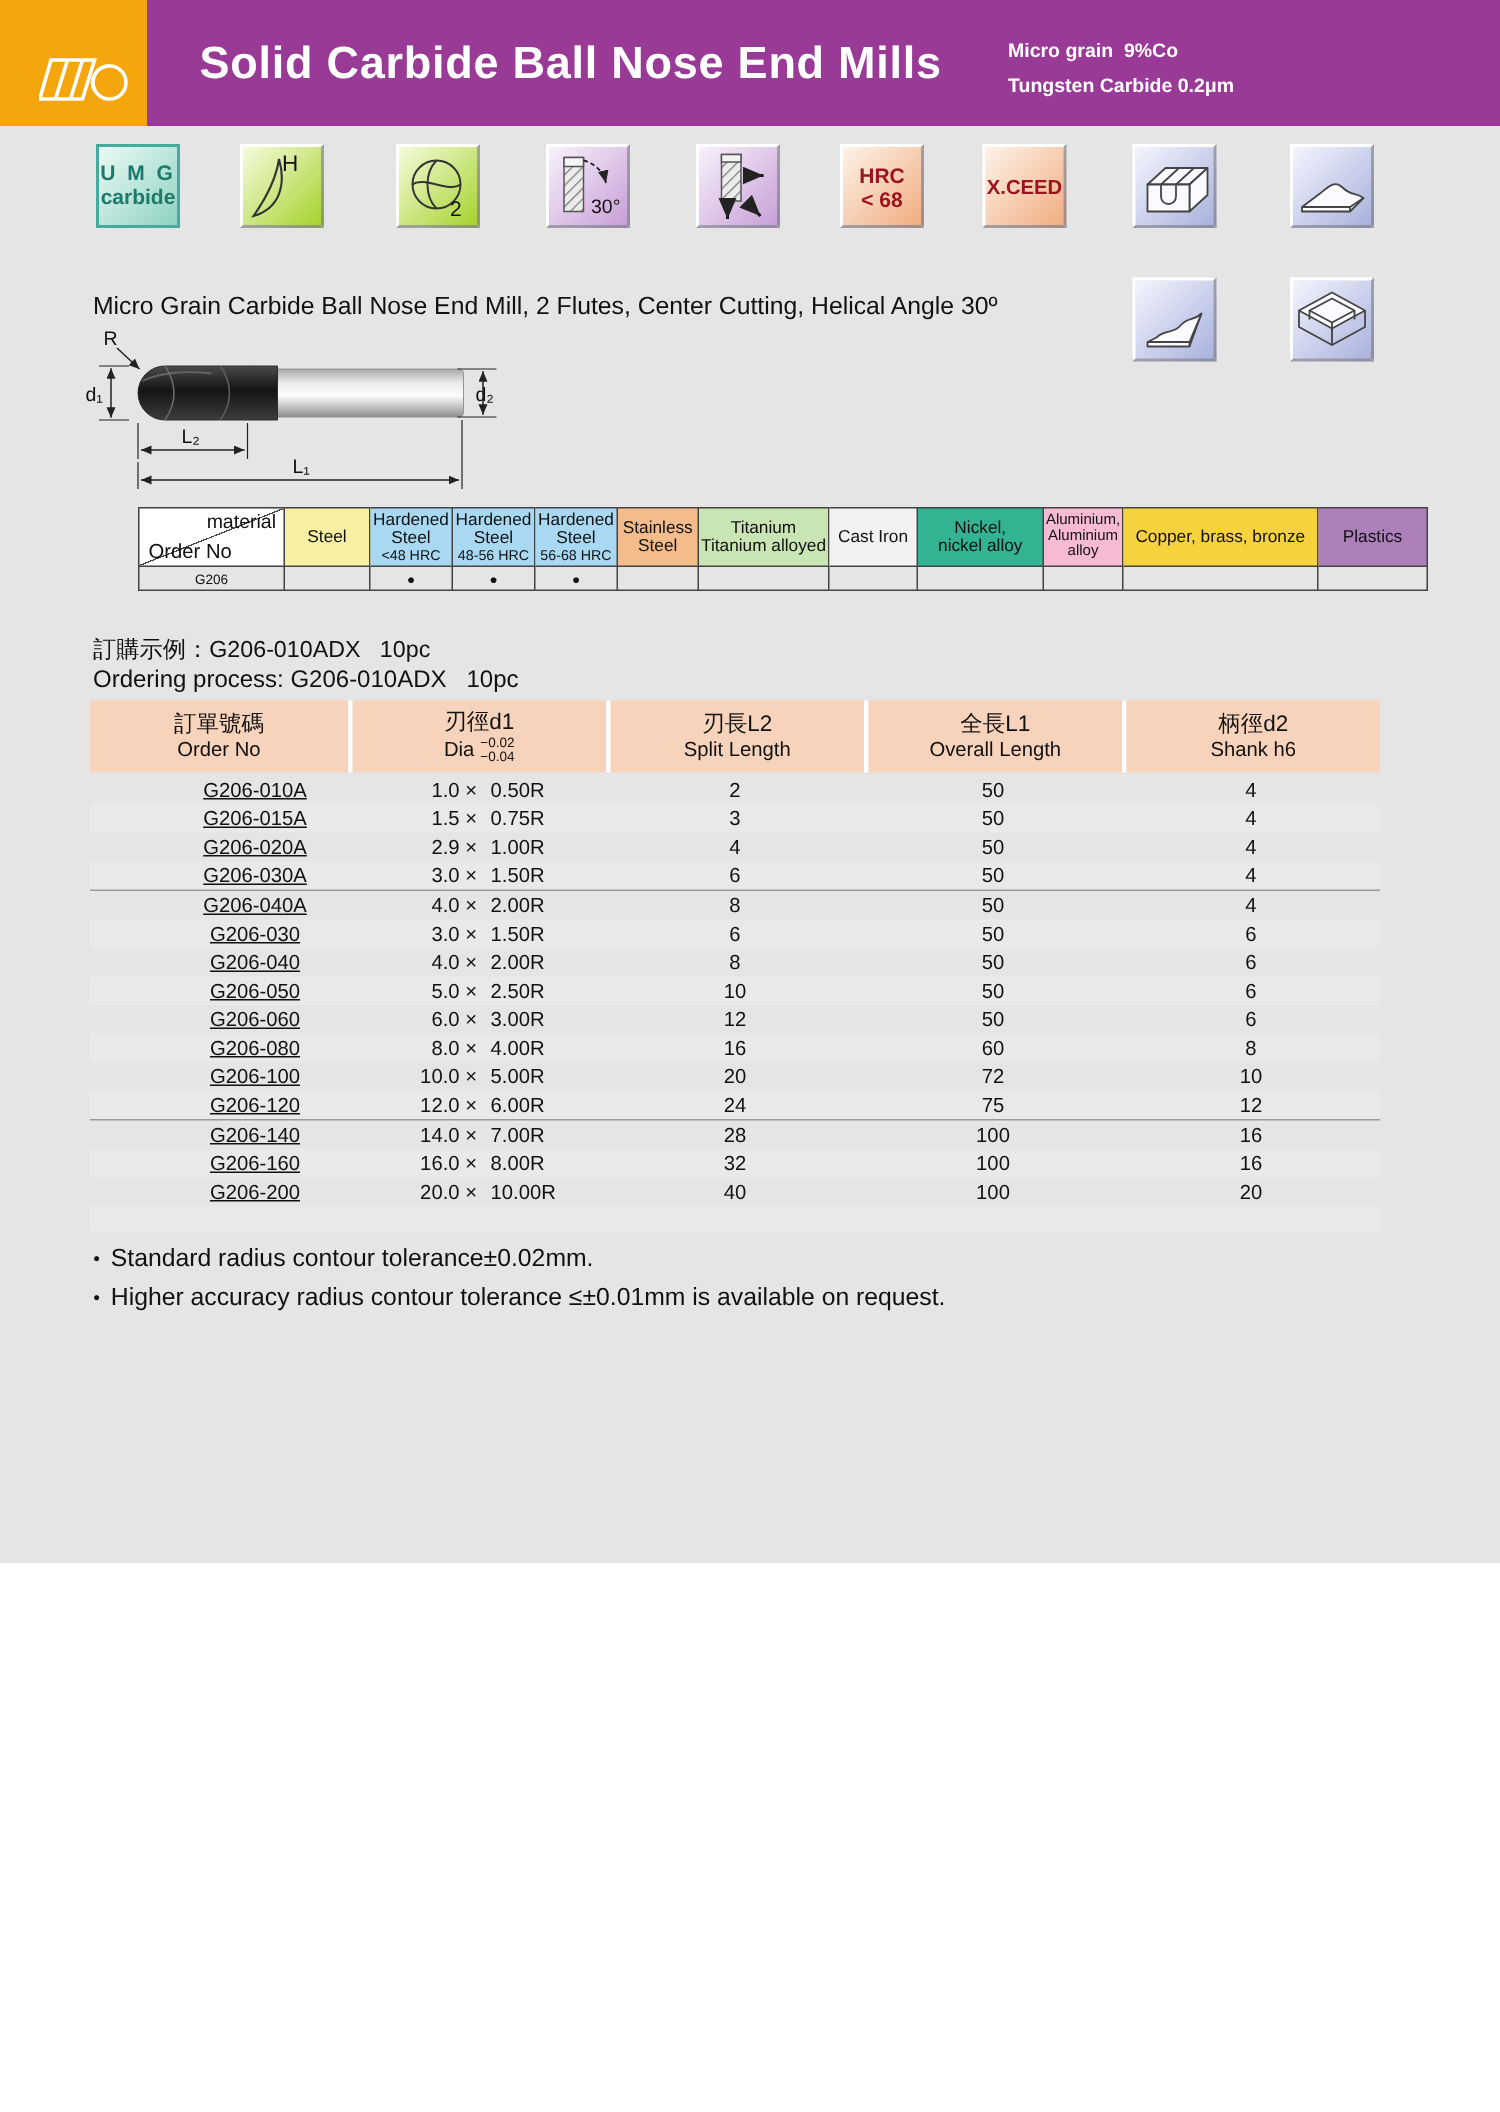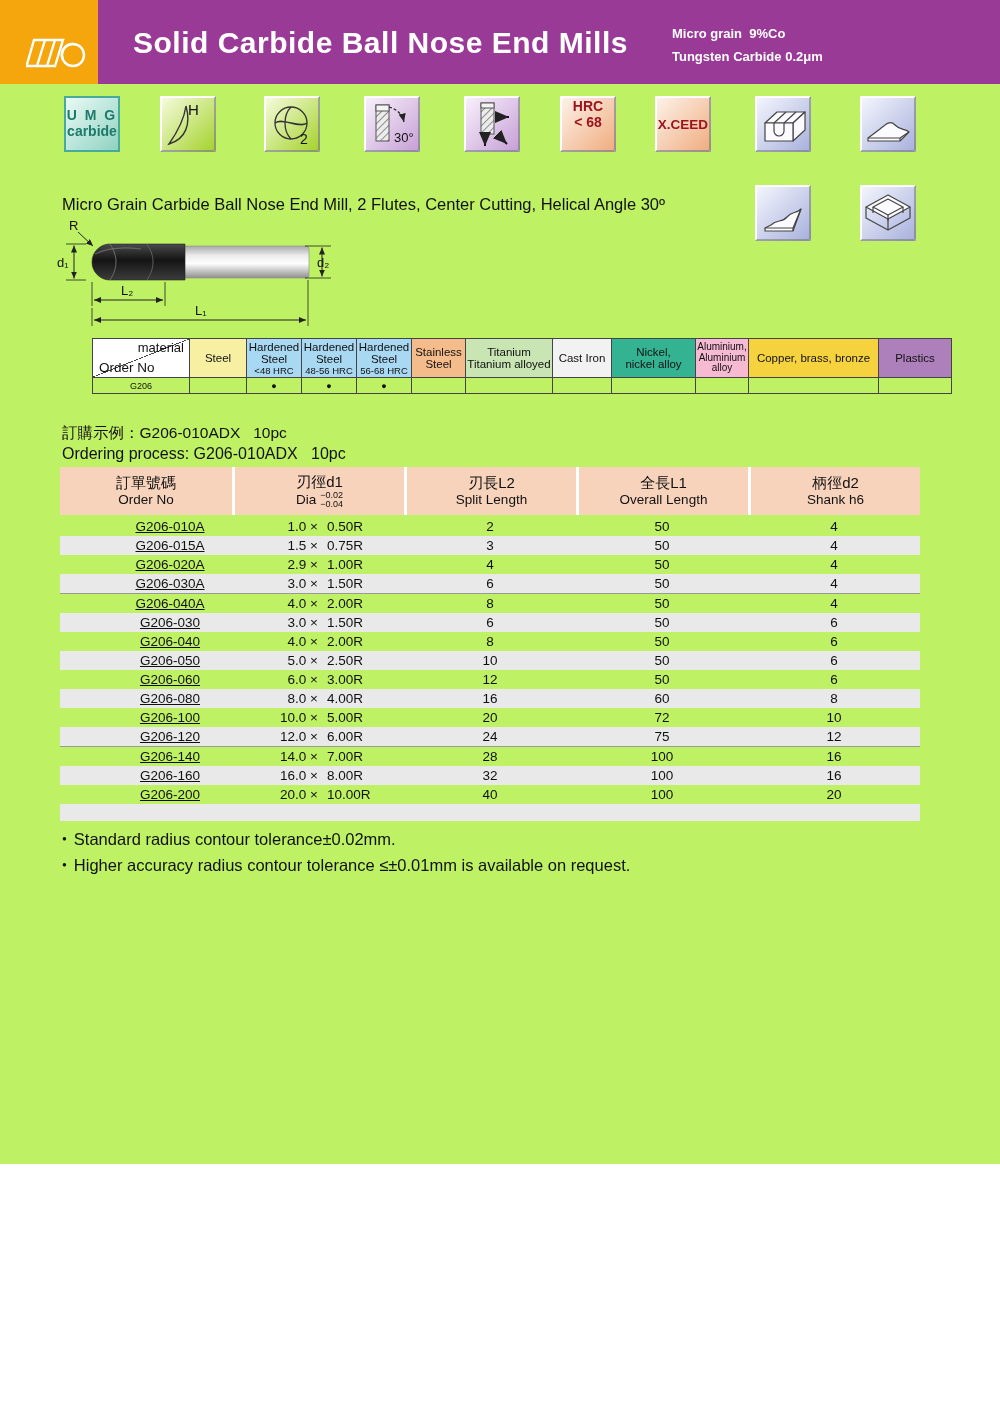--- a/index.html
+++ b/index.html
@@ -1,38 +1,38 @@
 <!DOCTYPE html>
 <html><head>
 <meta charset="utf-8">
 <style>
   html,body{margin:0;padding:0;}
   body{font-family:"Liberation Sans","DejaVu Sans",sans-serif;background:#fff;color:#111;}
-  .page{position:relative;width:1000px;height:1164px;background:#bef264;overflow:hidden;}
+  .page{position:relative;width:1000px;height:1042px;background:#e5e5e5;overflow:hidden;}
 
   
   .header{position:absolute;left:0;top:0;width:1000px;height:84px;background:#9a3a97;}
   .logo-block{position:absolute;left:0;top:0;width:98px;height:84px;background:#f5a60d;}
   .logo-svg{position:absolute;left:26px;top:36px;}
   .header-title{position:absolute;left:133px;top:26px;font-size:30px;font-weight:bold;color:#fff;letter-spacing:.5px;}
   .header-sub{position:absolute;left:672px;top:22px;font-size:13px;font-weight:bold;color:#fff;line-height:23px;white-space:pre;}
 
   
   .badge{position:absolute;width:56px;height:56px;box-sizing:border-box;text-align:center;}
   .bevel{border-top:2px solid #ffffff;border-left:2px solid #ffffff;border-right:2px solid rgba(60,60,80,.45);border-bottom:2px solid rgba(60,60,80,.45);}
   .badge-teal{background:linear-gradient(135deg,#eafaf5 0%,#8fd2c2 100%);border:2px solid #46ab9a;}
   .badge-green{background:linear-gradient(135deg,#f5fbdc 0%,#a5d32e 100%);}
   .badge-purple{background:linear-gradient(135deg,#f8f1fb 0%,#c7a0d7 100%);}
   .badge-salmon{background:linear-gradient(135deg,#fdf2e9 0%,#f0ad80 100%);}
   .badge-blue{background:linear-gradient(135deg,#f3f5fd 0%,#a9b2dd 100%);}
   .badge svg{position:absolute;left:0;top:0;}
   .umg-l1{margin-top:9px;font-size:14px;font-weight:bold;color:#1d7a6b;letter-spacing:2px;}
   .umg-l2{font-size:14px;font-weight:bold;color:#1d7a6b;}
   .badge-lbl{position:absolute;font-size:13px;color:#111;}
-  .hrc-txt{font-size:14px;font-weight:bold;color:#9c1420;line-height:16px;}
+  .hrc-txt{margin-top:11px;font-size:14px;font-weight:bold;color:#9c1420;line-height:16px;}
   .xceed-txt{margin-top:19px;font-size:13.5px;font-weight:bold;color:#9c1420;}
 
   
   .title-zh{position:absolute;left:62px;top:170px;font-size:20px;color:#111;}
   .title-zh .red{color:#e8232a;}
   .title-en{position:absolute;left:62px;top:195px;font-size:16.5px;color:#111;}
 
   
   .diagram{position:absolute;left:55px;top:216px;}
   .dim{stroke:#222;stroke-width:1;}

